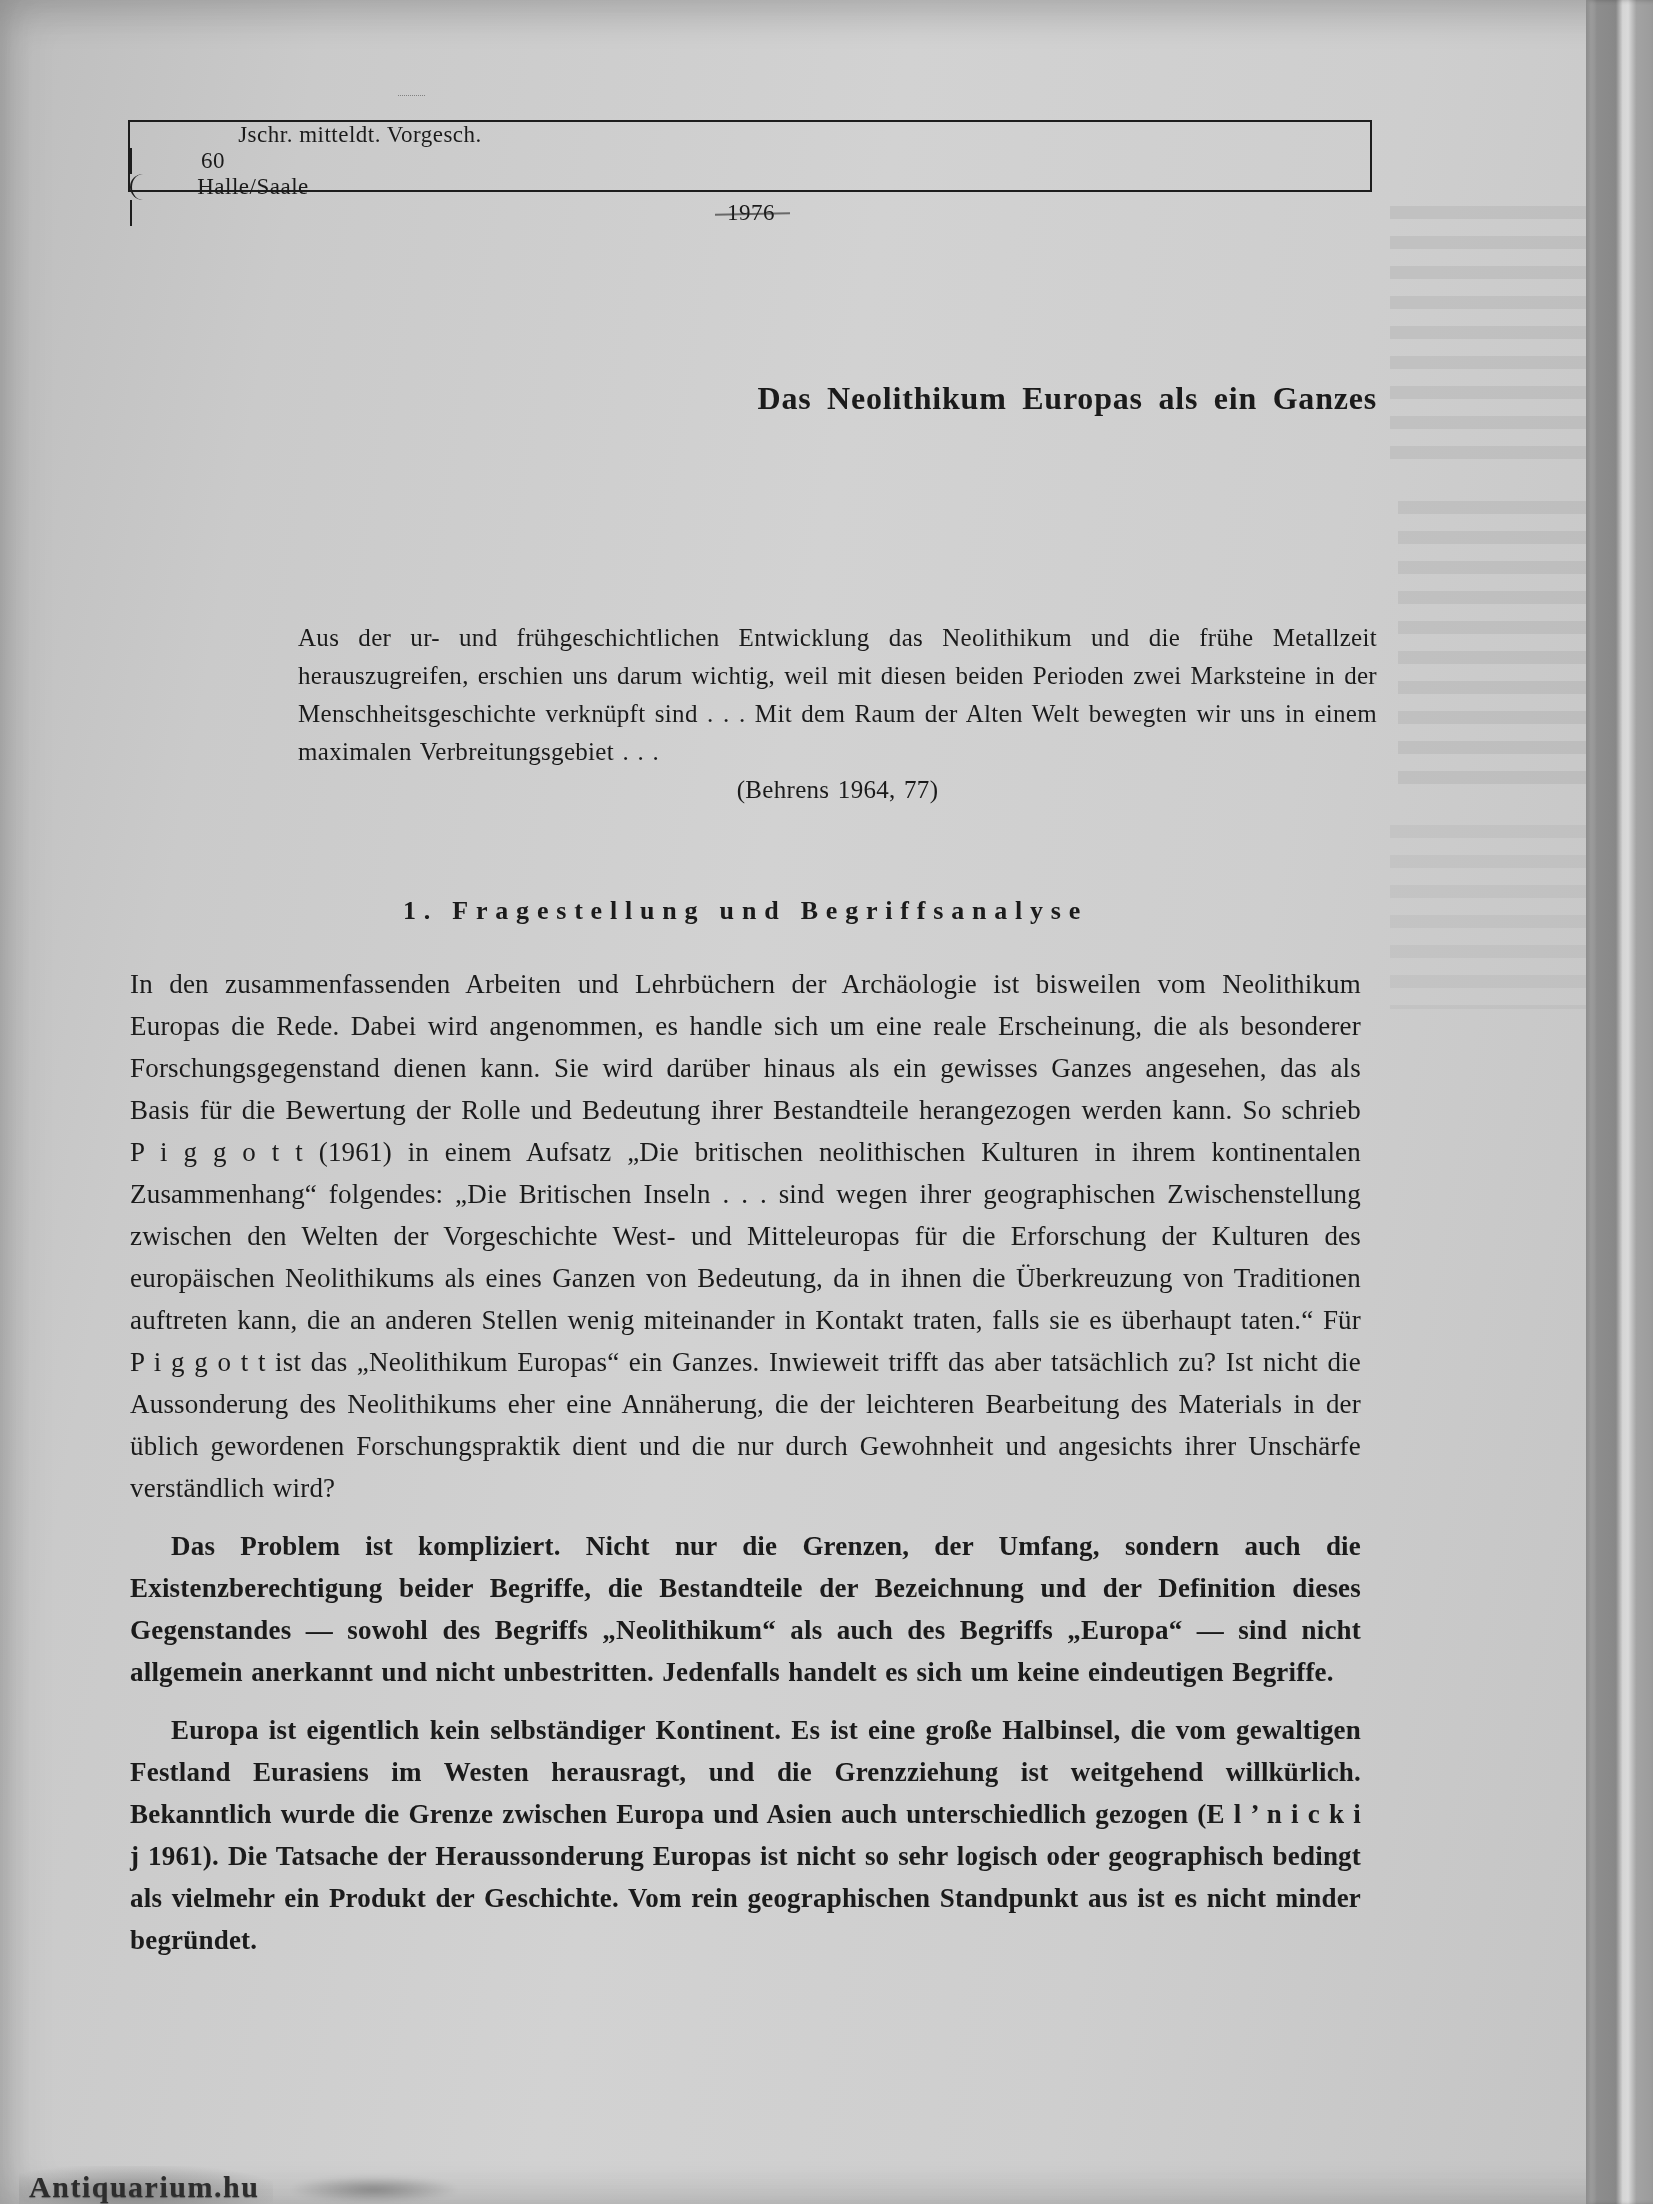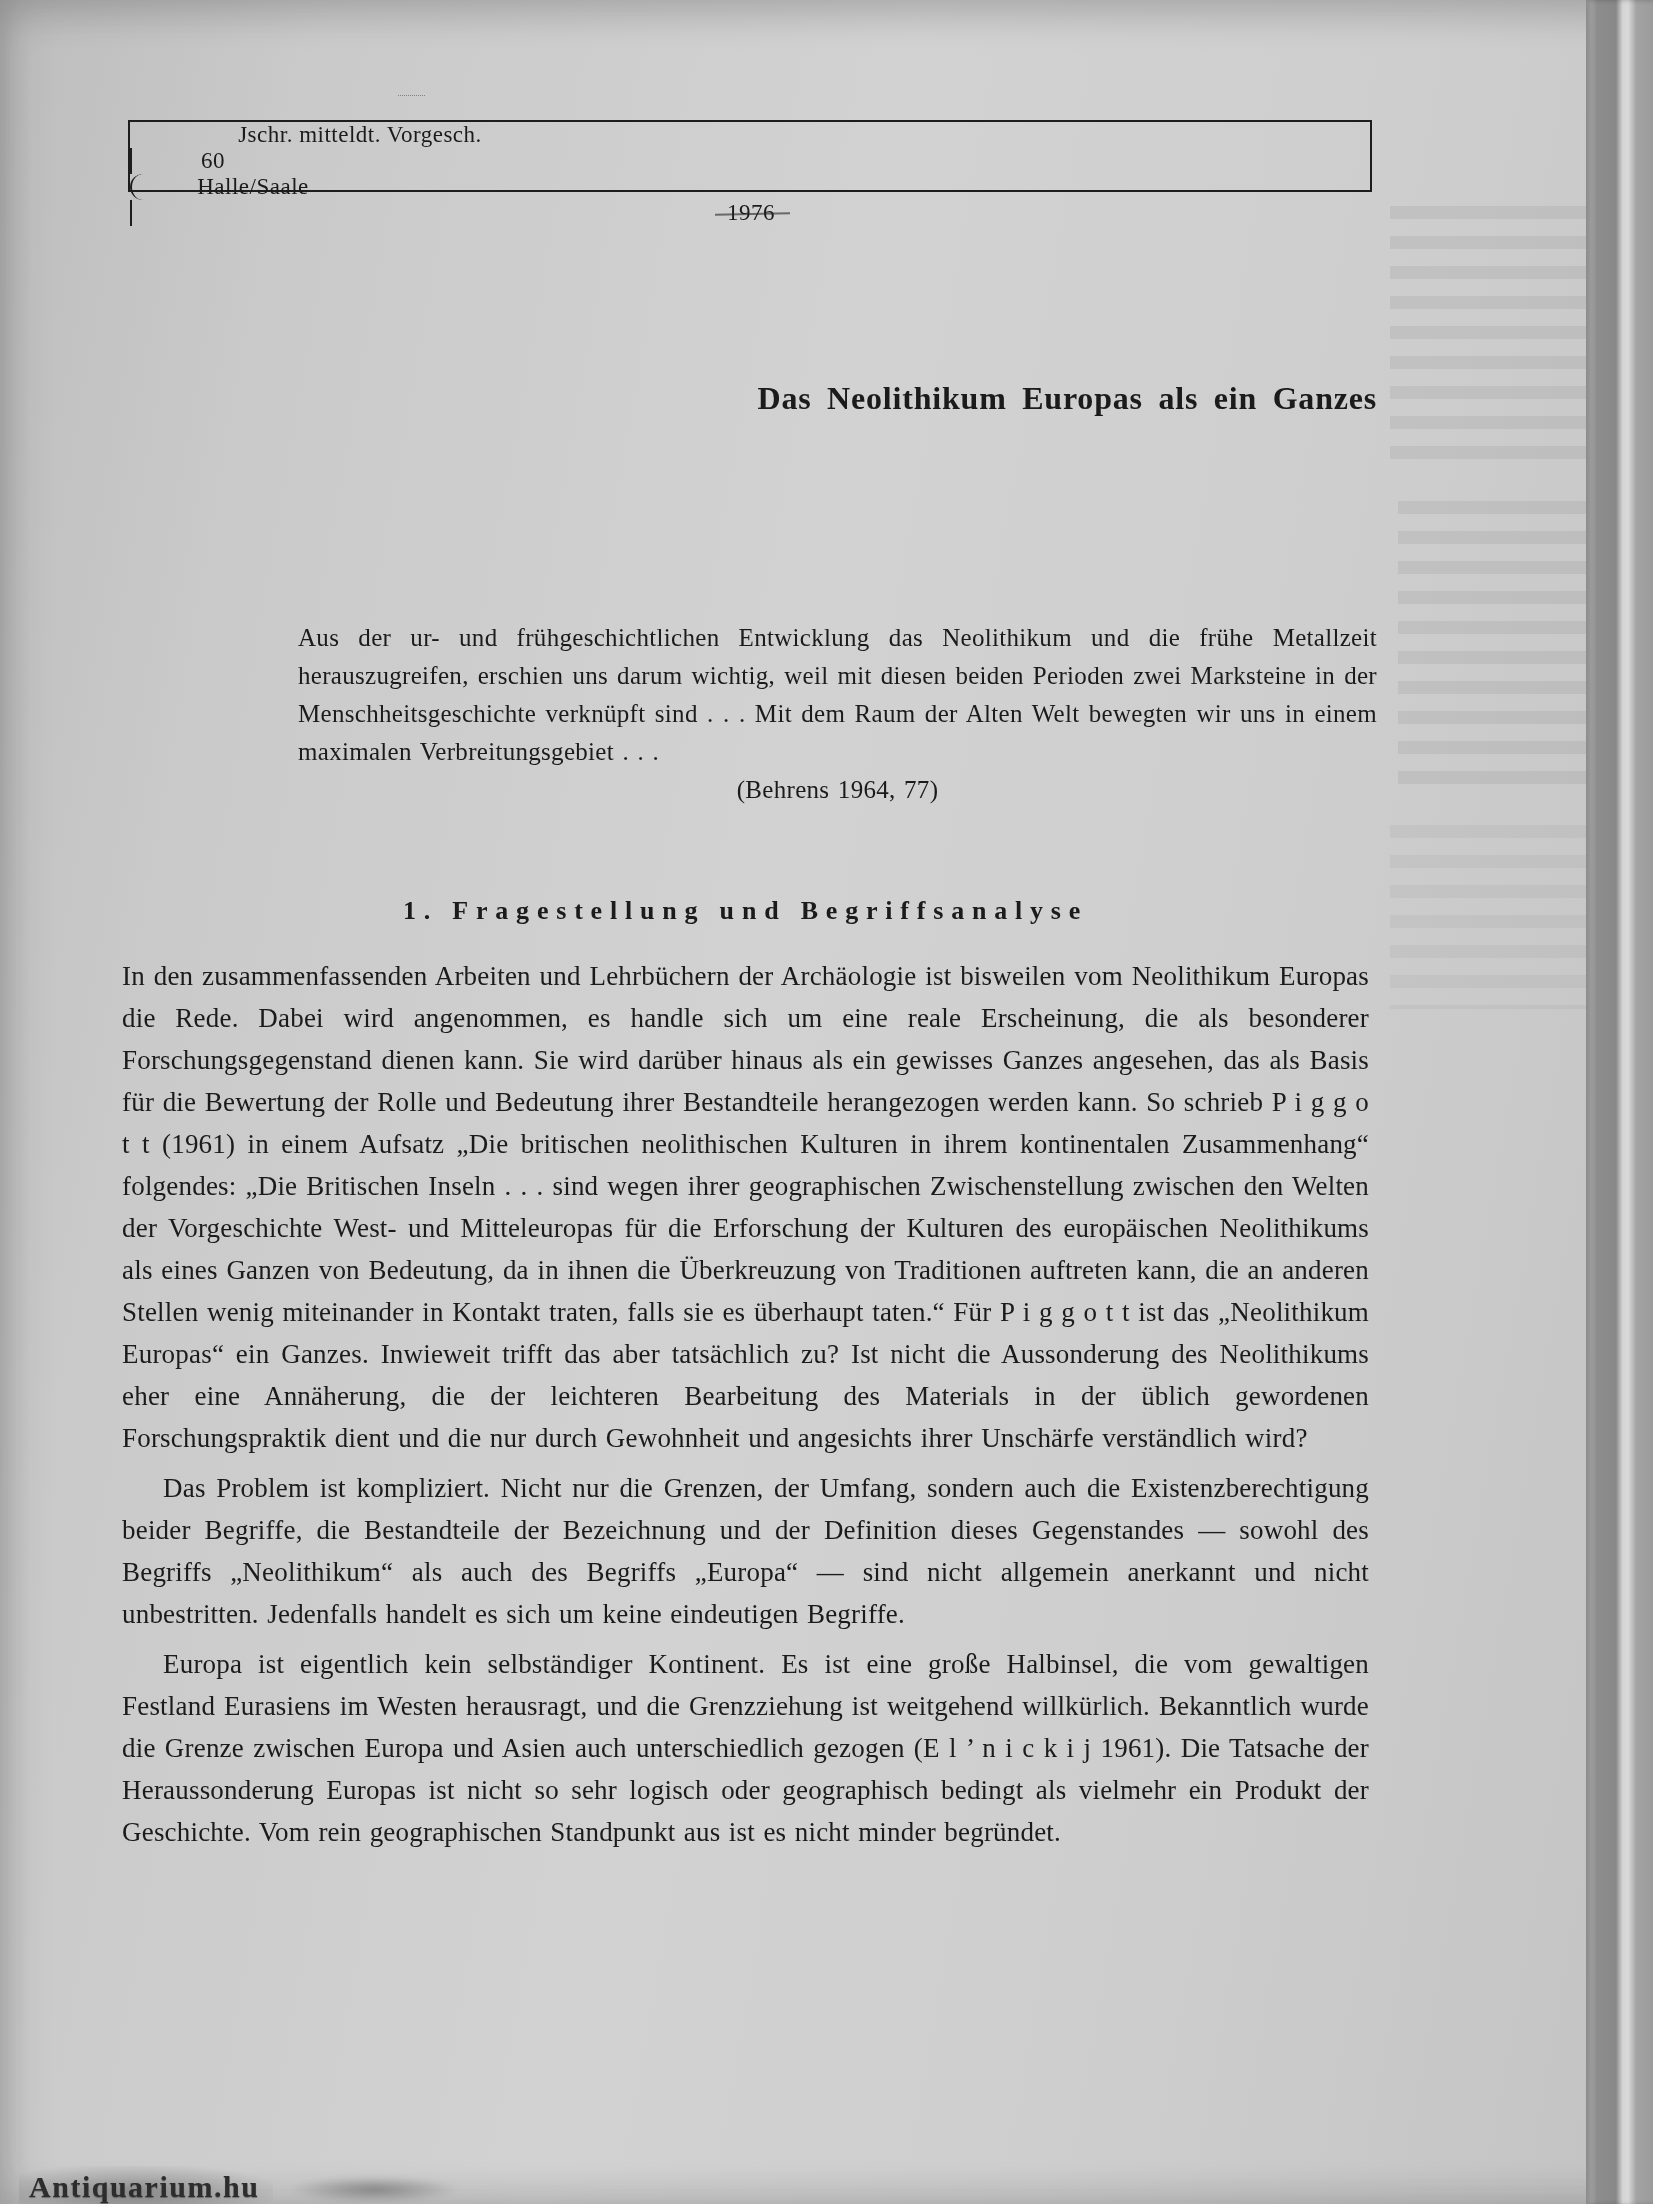--- a/index.html
+++ b/index.html
@@ -48,22 +48,22 @@
   .heading{
     position:absolute;left:114px;top:874px;width:1263px;text-align:center;
     font-size:26px;letter-spacing:.30em;
   }
   
   .bodytext{
     position:absolute;left:114px;top:947px;width:1263px;
     font-size:27px;line-height:42px;text-align:justify;
     letter-spacing:0.2px;word-spacing:1.5px;
   }
-  .bodytext p{margin:8px;}
-  .bodytext p + p{text-indent:41px;}
+  .bodytext p{margin:16px;}
+  .bodytext p + p{text-indent:41px;font-weight:bold;}
   
   .ghost{position:absolute;left:1390px;top:206px;width:241px;opacity:.55;filter:blur(0.7px);pointer-events:none;}
   .gblock{
     background:repeating-linear-gradient(180deg,
       rgba(95,95,95,.20) 0px, rgba(95,95,95,.20) 12.6px,
       rgba(0,0,0,0) 12.6px, rgba(0,0,0,0) 30px);
   }
   .g1{width:237px;height:262px;margin-bottom:33px;}
   .g2{width:225px;height:291px;margin-bottom:33px;margin-left:7.8px;}
   .g3{width:233px;height:184px;opacity:.7;}

